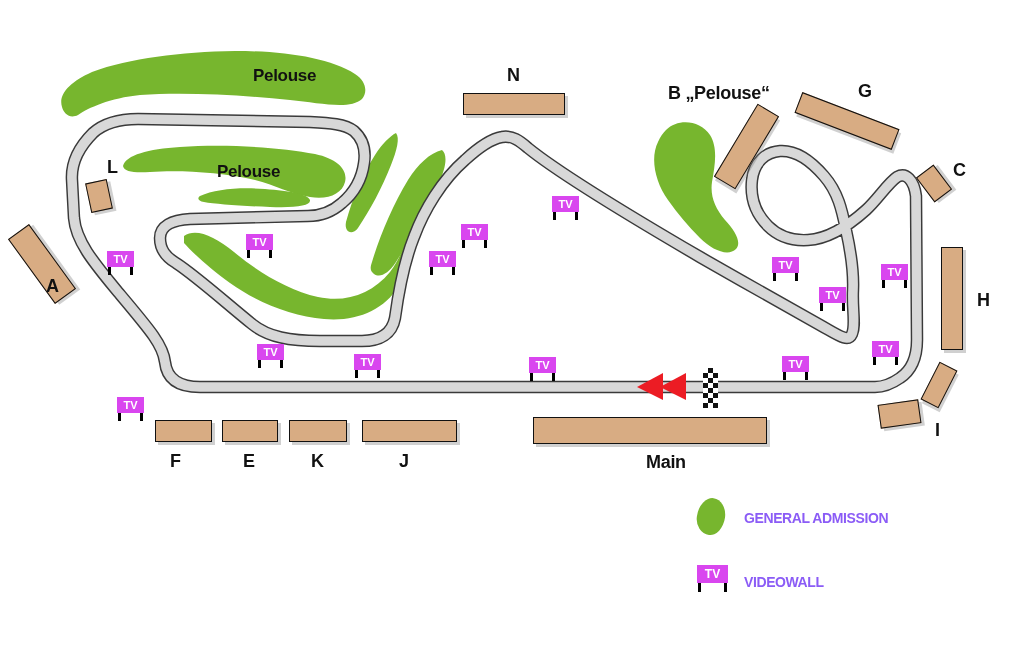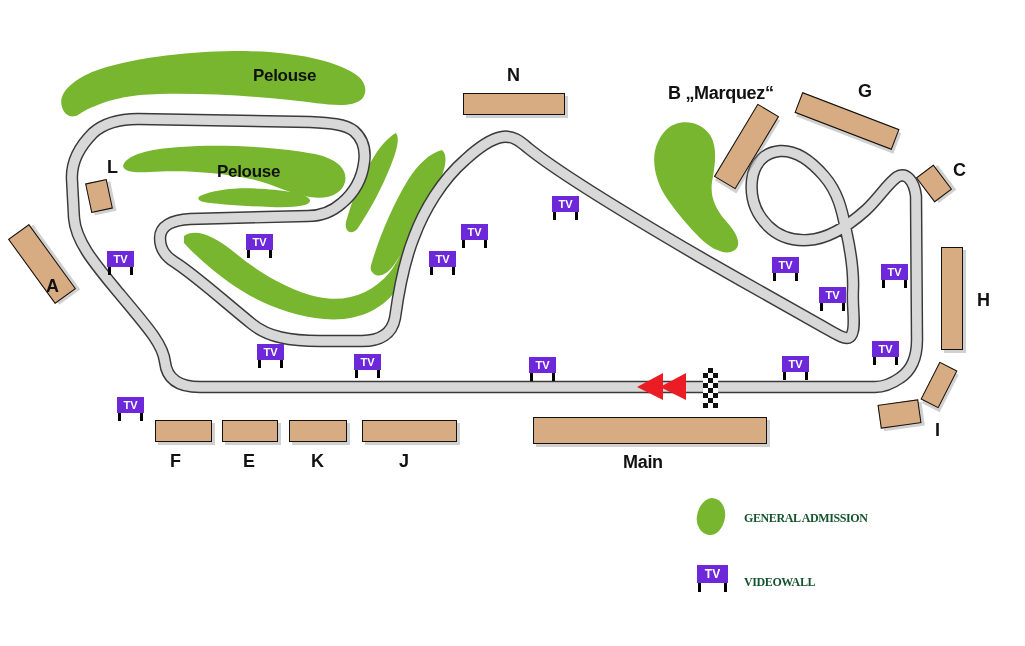--- a/index.html
+++ b/index.html
@@ -5,32 +5,32 @@
   html,body{margin:0;padding:0;background:#fff;}
   #map{position:relative;width:1025px;height:646px;background:#ffffff;overflow:hidden;
        font-family:"Liberation Sans",sans-serif;}
   #trackSvg{position:absolute;left:0;top:0;}
   .stand{position:absolute;background:#d8ac83;border:1.6px solid #111;
          box-shadow:3px 3px 0 rgba(120,120,120,.35);box-sizing:border-box;}
   .lbl{position:absolute;font-weight:bold;font-size:18px;line-height:1;color:#111;
        white-space:nowrap;letter-spacing:-0.3px;}
   .lbl.green-lbl{font-size:17px;}
   .tv{position:absolute;width:27px;}
-  .tv .scr{background:#6d28d9;color:#fff;font-weight:bold;font-size:11px;line-height:16px;
+  .tv .scr{background:#d946ef;color:#fff;font-weight:bold;font-size:11px;line-height:16px;
            height:16px;text-align:center;letter-spacing:0;}
   .tv .legs{height:8px;margin:0 1px;border-left:3px solid #000;border-right:3px solid #000;}
   .tv.big{width:31px;}
   .tv.big .scr{font-size:12px;line-height:18px;height:18px;}
   .tv.big .legs{height:9px;}
   #finish-line{position:absolute;left:703px;top:368px;width:15px;height:40px;
     background:repeating-conic-gradient(#111 0% 25%, #fff 25% 50%);background-size:10px 10px;}
   #legend-blob{position:absolute;left:697px;top:498px;width:28px;height:37px;
     background:#77b62e;border-radius:50% 50% 48% 52%/55% 48% 52% 45%;transform:rotate(8deg);}
-  .legend-text{position:absolute;font-weight:bold;font-size:12px;line-height:24px;color:#14532d;
-    letter-spacing:-0.4px;white-space:nowrap;font-family:Liberation Serif, serif;}
+  .legend-text{position:absolute;font-weight:bold;font-size:14px;line-height:24px;color:#8b5cf6;
+    letter-spacing:-0.4px;white-space:nowrap;}
 </style>
 </head>
 <body>
 
 <div id="map">
 
   <svg id="trackSvg" width="1025" height="646" viewBox="0 0 1025 646">
 
     <g fill="#77b62e" stroke="none">
       <path d="M62,107 C58,94 70,82 92,72 C130,58 180,52 235,51 C285,51 330,58 355,74
@@ -114,23 +114,23 @@
   <div class="stand" style="left:879px;top:402px;width:41px;height:24px;transform:rotate(-8deg);"></div>
 
   <div class="lbl green-lbl" style="left:253px;top:67px;">Pelouse</div>
   <div class="lbl green-lbl" style="left:217px;top:163px;">Pelouse</div>
   <div class="lbl" style="left:46px;top:277px;">A</div>
   <div class="lbl" style="left:107px;top:158px;">L</div>
   <div class="lbl" style="left:170px;top:452px;">F</div>
   <div class="lbl" style="left:243px;top:452px;">E</div>
   <div class="lbl" style="left:311px;top:452px;">K</div>
   <div class="lbl" style="left:399px;top:452px;">J</div>
-  <div class="lbl" style="left:623px;top:453px;">Main</div>
+  <div class="lbl" style="left:646px;top:453px;">Main</div>
   <div class="lbl" style="left:507px;top:66px;">N</div>
-  <div class="lbl" style="left:668px;top:84px;">B „Marquez“</div>
+  <div class="lbl" style="left:668px;top:84px;">B „Pelouse“</div>
   <div class="lbl" style="left:858px;top:82px;">G</div>
   <div class="lbl" style="left:953px;top:161px;">C</div>
   <div class="lbl" style="left:977px;top:291px;">H</div>
   <div class="lbl" style="left:935px;top:421px;">I</div>
 
   <div class="tv" style="left:107px;top:251px;">
       <div class="scr">TV</div>
       <div class="legs"></div>
     </div>
   <div class="tv" style="left:246px;top:234px;">

